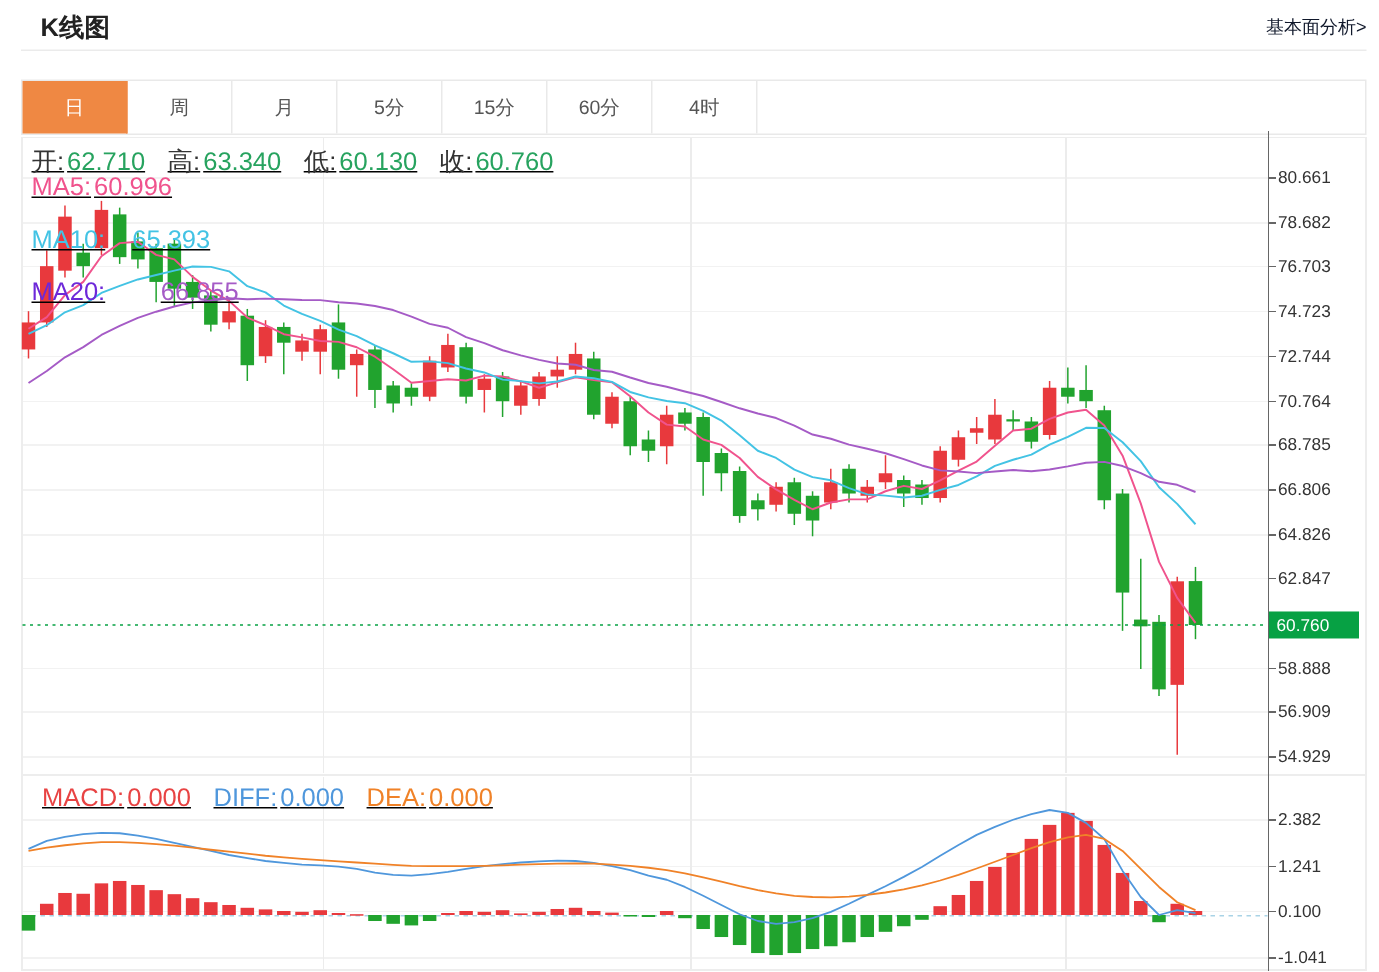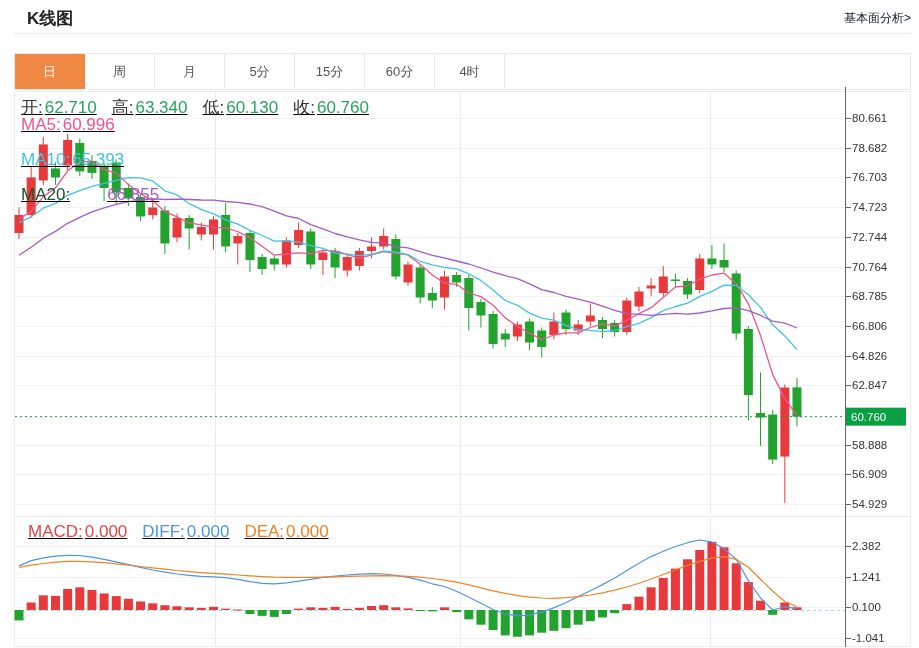--- a/index.html
+++ b/index.html
@@ -310,20 +310,20 @@
   </svg>
 
 <div class="abs legend-row" id="ohlc-row">
     <span class="legend-item"><span class="lbl">开:</span><span class="val" style="color: rgb(39, 163, 95);">62.710</span></span>
     <span class="legend-item"><span class="lbl">高:</span><span class="val" style="color: rgb(39, 163, 95);">63.340</span></span>
     <span class="legend-item"><span class="lbl">低:</span><span class="val" style="color: rgb(39, 163, 95);">60.130</span></span>
     <span class="legend-item"><span class="lbl">收:</span><span class="val" style="color: rgb(39, 163, 95);">60.760</span></span>
   </div>
 <div class="abs legend-row" id="ma-row">
     <span class="legend-item"><span class="lbl" style="color: rgb(240, 83, 141);">MA5:</span><span class="val" style="color: rgb(240, 83, 141);">60.996</span></span>
-    <span class="legend-item"><span class="lbl" style="color: rgb(67, 195, 228);">MA10:</span><span class="val" style="color: rgb(67, 195, 228);">65.393</span></span>
-    <span class="legend-item"><span class="lbl" style="color: #14532d;">MA20:</span><span class="val" style="color: rgb(165, 91, 198); margin-left: 37px;">66.855</span></span>
+    <span class="legend-item"><span class="lbl" style="color: rgb(67, 195, 228);">MA10:</span><span class="val" style="color: rgb(67, 195, 228); padding-left: 16px;">65.393</span></span>
+    <span class="legend-item"><span class="lbl" style="color: #6d28d9;">MA20:</span><span class="val" style="color: rgb(165, 91, 198); margin-left: 37px;">66.855</span></span>
   </div>
 <div class="abs legend-row" id="macd-row">
     <span class="legend-item"><span class="lbl" style="color: rgb(232, 67, 67);">MACD:</span><span class="val" style="color: rgb(232, 67, 67);">0.000</span></span>
     <span class="legend-item"><span class="lbl" style="color: rgb(79, 151, 220);">DIFF:</span><span class="val" style="color: rgb(79, 151, 220);">0.000</span></span>
     <span class="legend-item"><span class="lbl" style="color: rgb(240, 130, 40); margin-top: 45px;">DEA:</span><span class="val" style="color: rgb(240, 130, 40);">0.000</span></span>
   </div>
 
 </body></html>

